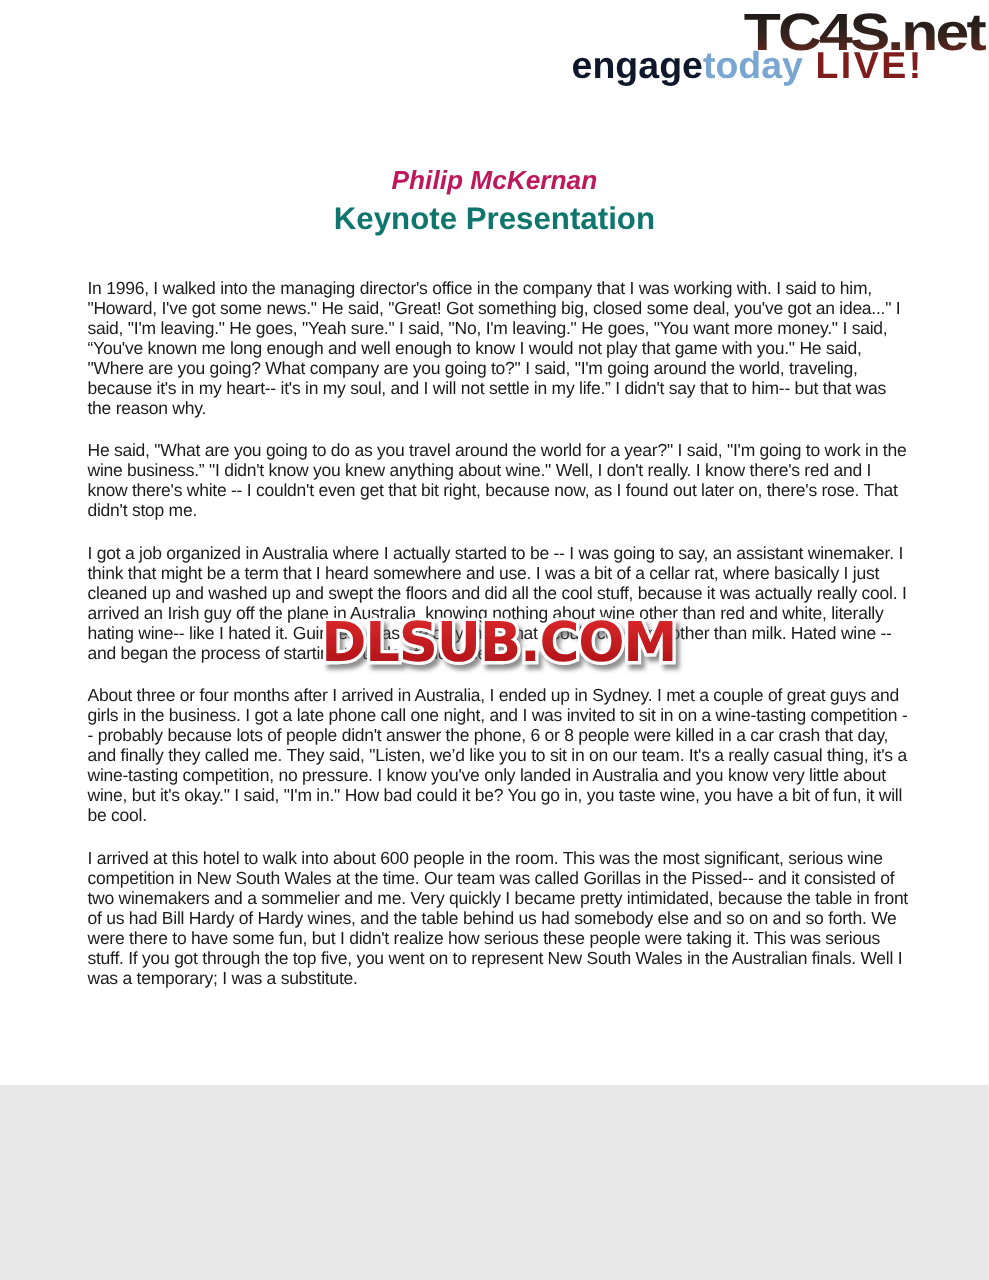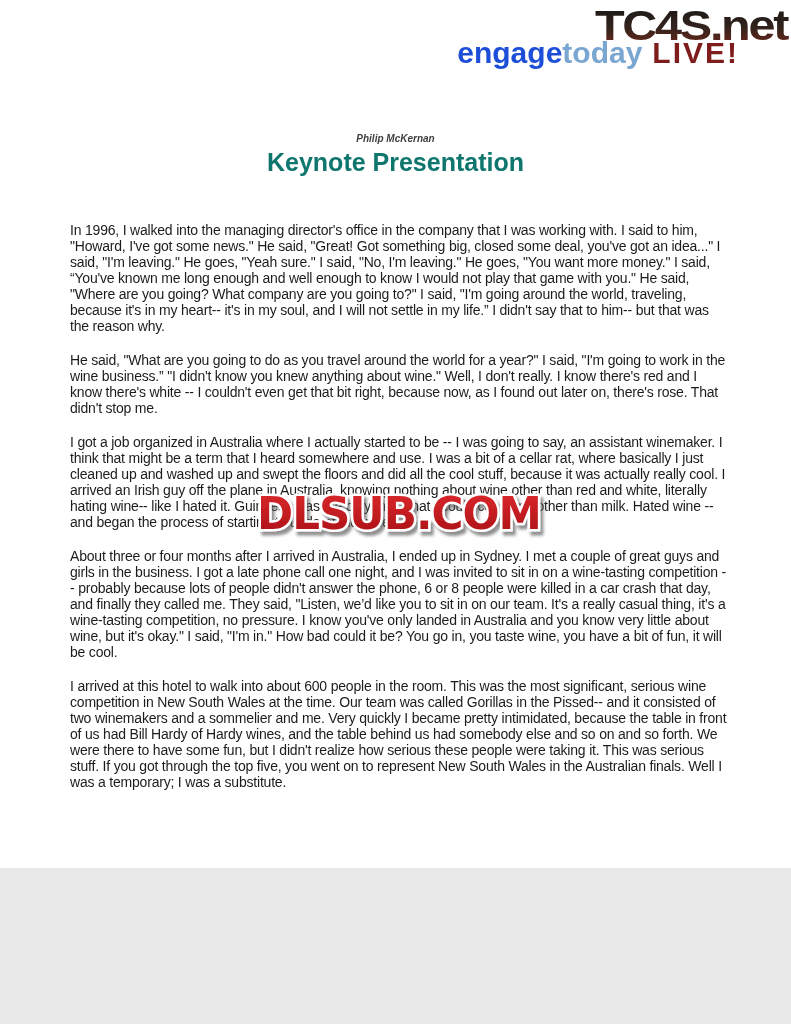--- a/index.html
+++ b/index.html
@@ -12,26 +12,26 @@
     font-family:"Liberation Sans", sans-serif;
   }
   
   .tc4s { position:absolute; top:-2px; right:0; z-index:6; }
   
   .logo {
     position:absolute; top:36px; right:52px; z-index:5;
     font-weight:bold; font-size:30px; white-space:nowrap;
     font-family:"Liberation Sans", sans-serif;
   }
-  .logo .p1 { color:#1d4ed8; }
+  .logo .p1 { color:#0f172a; }
   .logo .p2 { color:#7aa6d2; }
   .logo .p3 { color:#7f1d1d; letter-spacing:2px; margin-left:10px; }
   
   .title-block { position:absolute; top:133px; left:0; width:100%; text-align:center; z-index:1; }
-  .author { font-size:10px; font-weight:bold; font-style:italic; color:#404040; margin-bottom:4px; }
+  .author { font-size:21px; font-weight:bold; font-style:italic; color:#be185d; margin-bottom:4px; }
   .heading { font-size:25px; font-weight:bold; color:#0f766e; }
   
   .content {
     position:absolute; top:222px; left:70px; width:658px; z-index:1;
     font-size:14px; line-height:16px; letter-spacing:-0.2px; color:#1c1c1c;
     text-align:left;
   }
   .content p { margin-bottom:18px; }
   
   .dlsub { position:absolute; top:482px; left:248px; z-index:8; }

